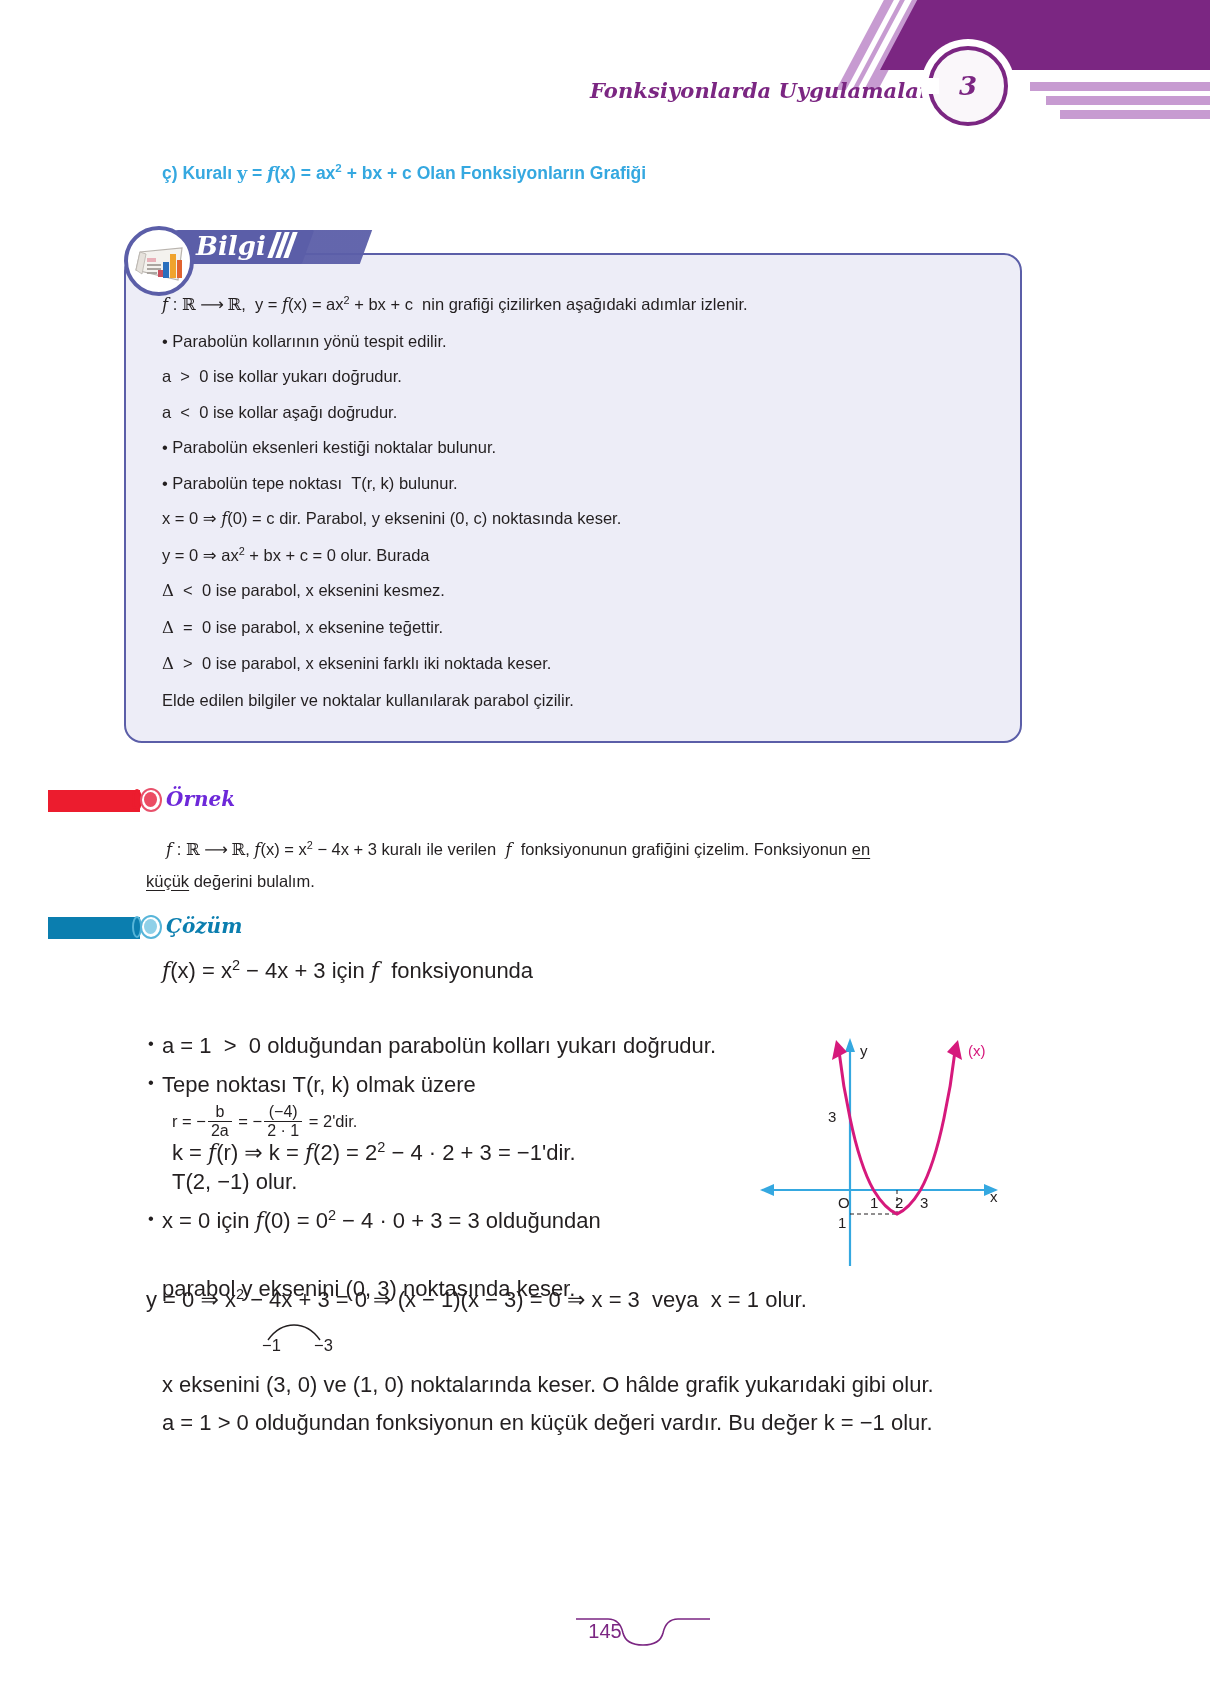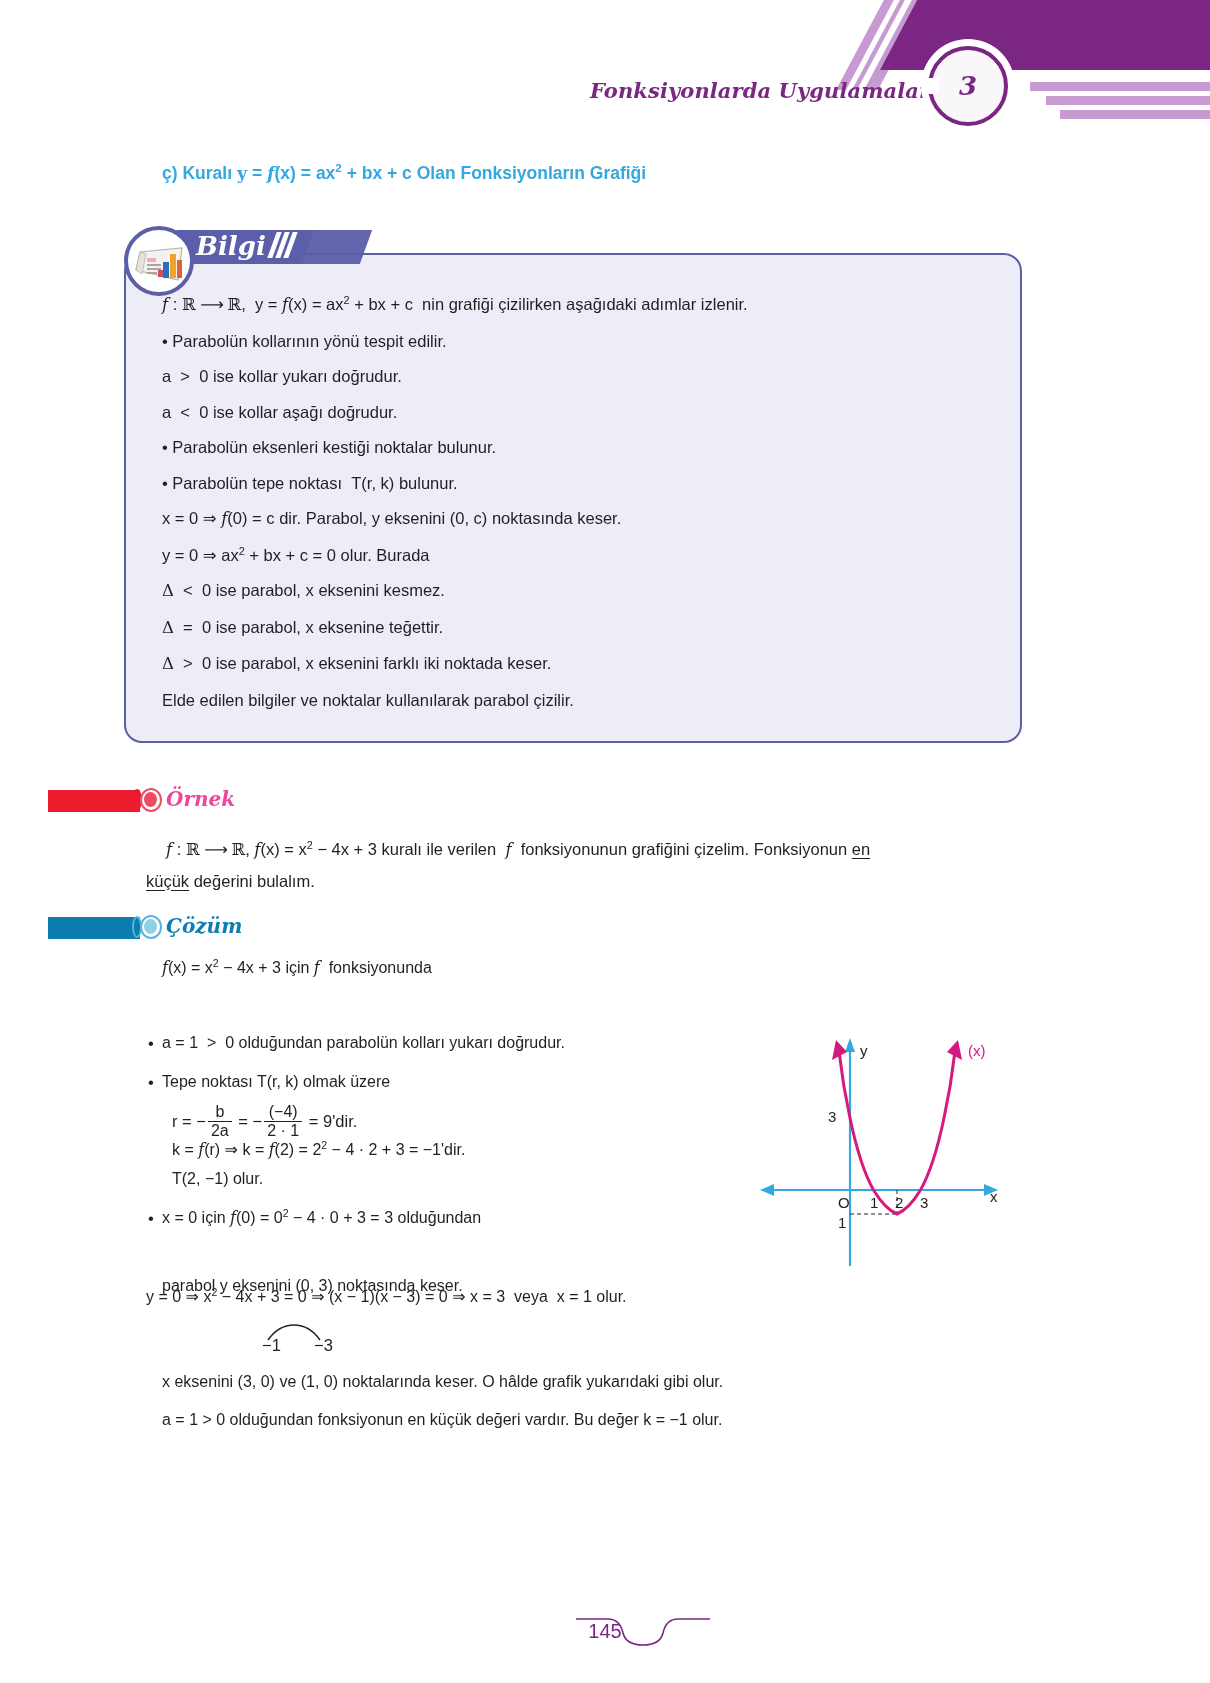--- a/index.html
+++ b/index.html
@@ -215,42 +215,42 @@
     font-style: italic;
     font-weight: bold;
     font-size: 20px;
     white-space: nowrap;
   }
 
   .ornek-bar  { top: 790px; left: 48px;  background: #EC1C2E; }
   .ornek-arc  { top: 789px; left: 132px; border-color: #EC1C2E; background: transparent; }
   .ornek-ring { top: 788px; left: 140px; border: 2px solid #E8516B; background: #ffffff; }
   .ornek-dot  { top: 792px; left: 144px; background: #EC4C63; }
-  .ornek-text { top: 787px; left: 166px; color: #ec4899; text-align: center; }
+  .ornek-text { top: 787px; left: 166px; color: #6d28d9; text-align: center; }
 
   .cozum-bar  { top: 917px; left: 48px;  background: #0B7EAF; }
   .cozum-arc  { top: 916px; left: 132px; border-color: #57B5D9; background: transparent; }
   .cozum-ring { top: 915px; left: 140px; border: 2px solid #57B5D9; background: #ffffff; }
   .cozum-dot  { top: 919px; left: 144px; background: #8FD0E8; }
   .cozum-text { top: 914px; left: 166px; color: #0B7EAF; }
 
   
   .ornek-body {
     position: absolute;
     top: 834px; left: 146px;
     width: 880px;
     font-size: 16.5px;
     line-height: 1.85;
   }
   .ornek-body .l1 { margin-left: 20px; white-space: nowrap; }
   .u { text-decoration: underline; text-underline-offset: 3px; }
 
   .sol {
     position: absolute;
-    font-size: 16px;
+    font-size: 22px;
     line-height: 1.0;
     white-space: nowrap;
   }
   .sol-1 { top: 960px;  left: 162px; }
   .sol-2 { top: 1035px; left: 162px; }
   .sol-3 { top: 1074px; left: 162px; }
   .sol-5 { top: 1142px; left: 172px; }
   .sol-6 { top: 1171px; left: 172px; }
   .sol-7 { top: 1210px; left: 162px; }
   .sol-8 { top: 1278px; left: 162px; }
@@ -399,21 +399,21 @@
 <div class="tag-text cozum-text">Çözüm</div>
 
 <div class="sol sol-1"><span class="fitalic">f</span>(x) = x<sup>2</sup> − 4x + 3 için <span class="fitalic">f</span>&nbsp; fonksiyonunda</div>
 
 <div class="bullet bu-1">•</div>
 <div class="sol sol-2">a = 1 &nbsp;&gt;&nbsp; 0 olduğundan parabolün kolları yukarı doğrudur.</div>
 
 <div class="bullet bu-2">•</div>
 <div class="sol sol-3">Tepe noktası T(r, k) olmak üzere</div>
 
-<div class="rline"><span>r = −</span><span class="frac"><span class="num">b</span><span class="den">2a</span></span><span> = −</span><span class="frac"><span class="num">(−4)</span><span class="den">2 · 1</span></span><span> = 9'dir.</span></div>
+<div class="rline"><span>r = −</span><span class="frac"><span class="num">b</span><span class="den">2a</span></span><span> = −</span><span class="frac"><span class="num">(−4)</span><span class="den">2 · 1</span></span><span> = 2'dir.</span></div>
 
 <div class="sol sol-5">k = <span class="fitalic">f</span>(r) ⇒ k = <span class="fitalic">f</span>(2) = 2<sup>2</sup> − 4 · 2 + 3 = −1'dir.</div>
 <div class="sol sol-6">T(2, −1) olur.</div>
 
 <div class="bullet bu-3">•</div>
 <div class="sol sol-7">x = 0 için <span class="fitalic">f</span>(0) = 0<sup>2</sup> − 4 · 0 + 3 = 3 olduğundan</div>
 <div class="sol sol-8">parabol y eksenini (0, 3) noktasında keser.</div>
 
 <div class="sol sol-9">y = 0 ⇒ x<sup>2</sup> − 4x + 3 = 0 ⇒ (x − 1)(x − 3) = 0 ⇒ x = 3&nbsp; veya&nbsp; x = 1 olur.</div>
 

